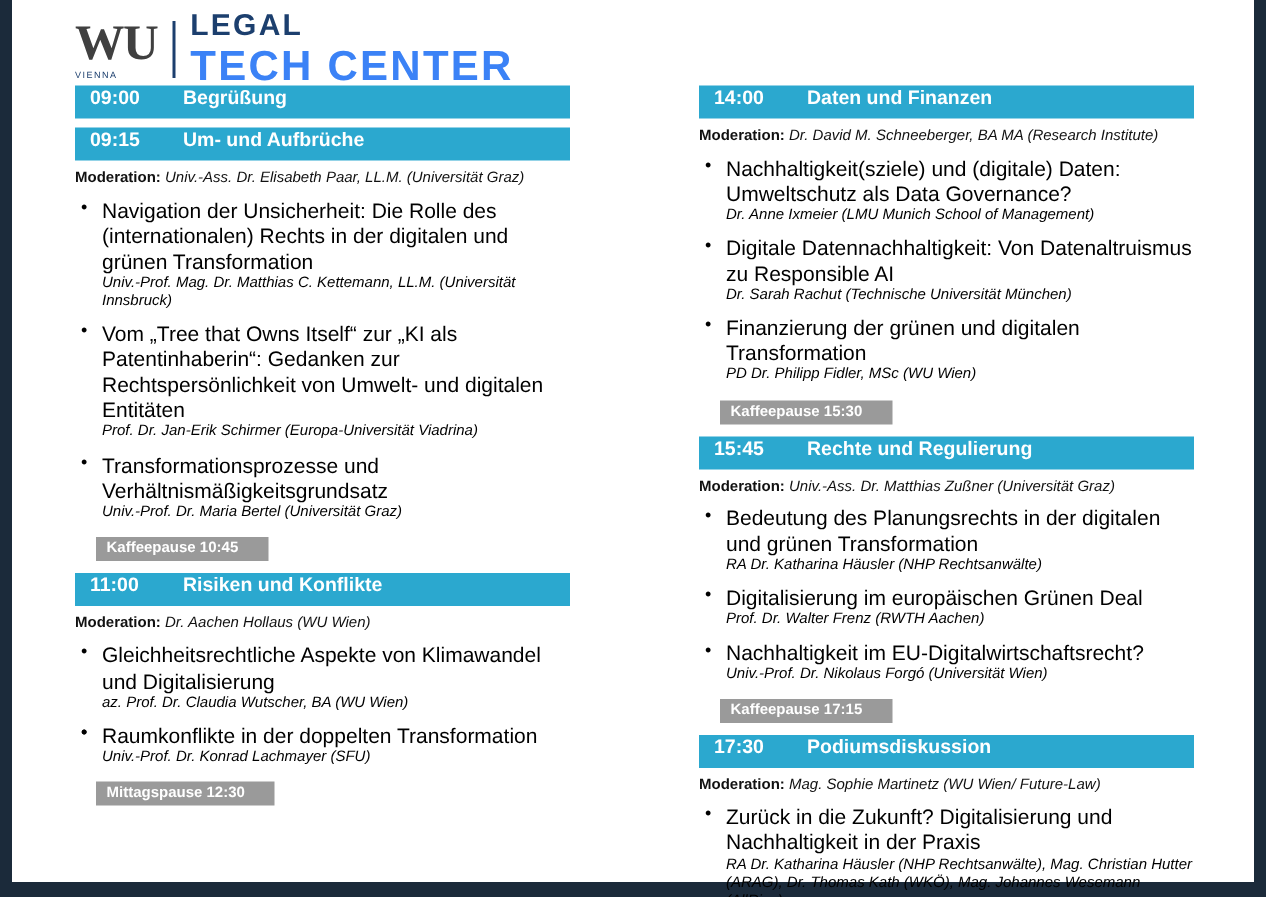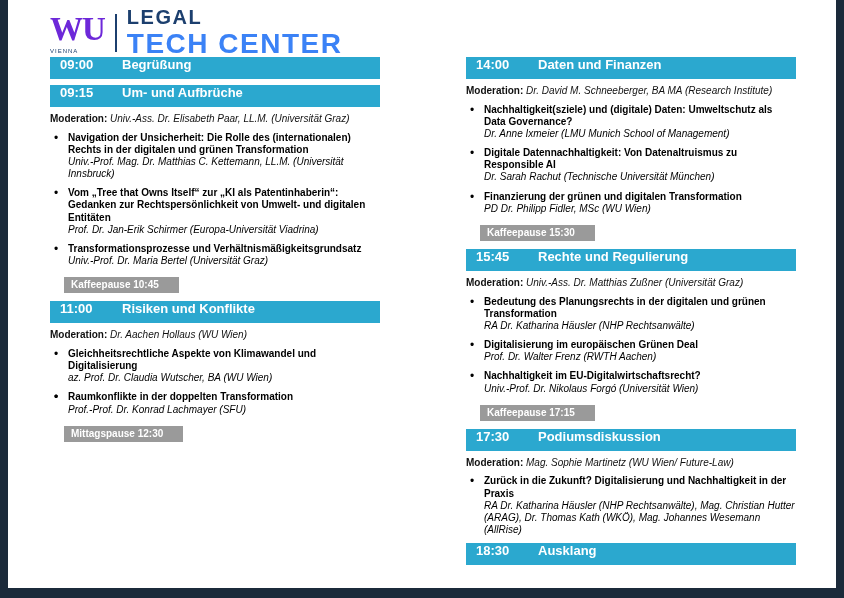--- a/index.html
+++ b/index.html
@@ -27,21 +27,21 @@
     left: 42px;
     top: 10px;
     display: flex;
     align-items: center;
     height: 46px;
   }
   .logo-wu {
     font-family: "Liberation Serif", serif;
     font-weight: bold;
     font-size: 33px;
-    color: #6d28d9;
+    color: #404040;
     line-height: 1;
     letter-spacing: -1px;
   }
   .logo-vienna {
     font-size: 6px;
     color: #1c3f6e;
     letter-spacing: 1px;
     margin-top: 2px;
     text-align: left;
   }
@@ -127,22 +127,22 @@
   }
   .talk:before {
     content: "\2022";
     position: absolute;
     left: 4px;
     top: -1px;
     font-size: 12px;
     color: #000;
   }
   .talk-title {
-    font-size: 10px;
-    font-weight: bold;
+    font-size: 14px;
+    font-weight: normal;
     color: #000;
     display: block;
   }
   .talk-speaker {
     font-size: 10px;
     font-style: italic;
     color: #000;
     display: block;
   }
 
@@ -206,21 +206,21 @@
       <div class="moderation"><b>Moderation:</b> <i>Dr. Aachen Hollaus (WU Wien)</i></div>
       <ul class="talks">
         <li class="talk">
           <span class="talk-title">Gleichheitsrechtliche Aspekte von Klimawandel und Digitalisierung</span>
           <span class="talk-speaker">az. Prof. Dr. Claudia Wutscher, BA (WU Wien)</span>
         </li>
         <li class="talk">
         </li>
         <li class="talk">
           <span class="talk-title">Raumkonflikte in der doppelten Transformation</span>
-          <span class="talk-speaker">Prof.-Prof. Dr. Konrad Lachmayer (SFU)</span>
+          <span class="talk-speaker">Univ.-Prof. Dr. Konrad Lachmayer (SFU)</span>
         </li>
       </ul>
       <span class="break-wrap"><span class="break">Mittagspause 12:30</span></span>
     </div>
   <div class="col col-right">
       <div class="session-bar">
         <span class="session-time">14:00</span>
         <span class="session-title">Daten und Finanzen</span>
       </div>
       <div class="moderation"><b>Moderation:</b> <i>Dr. David M. Schneeberger, BA MA (Research Institute)</i></div>

